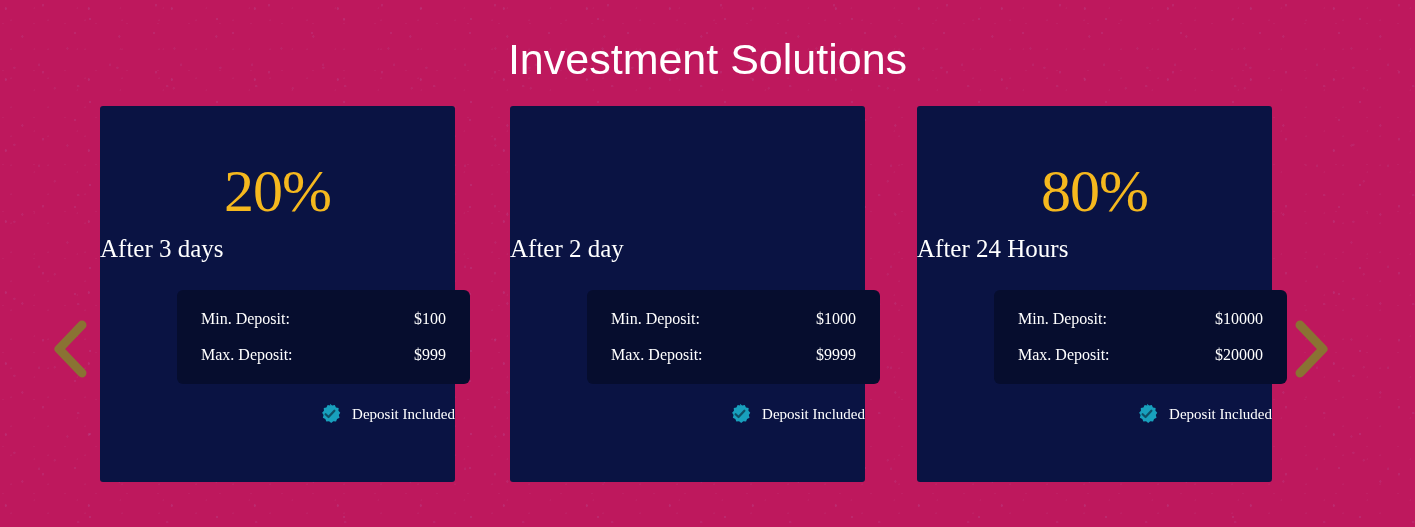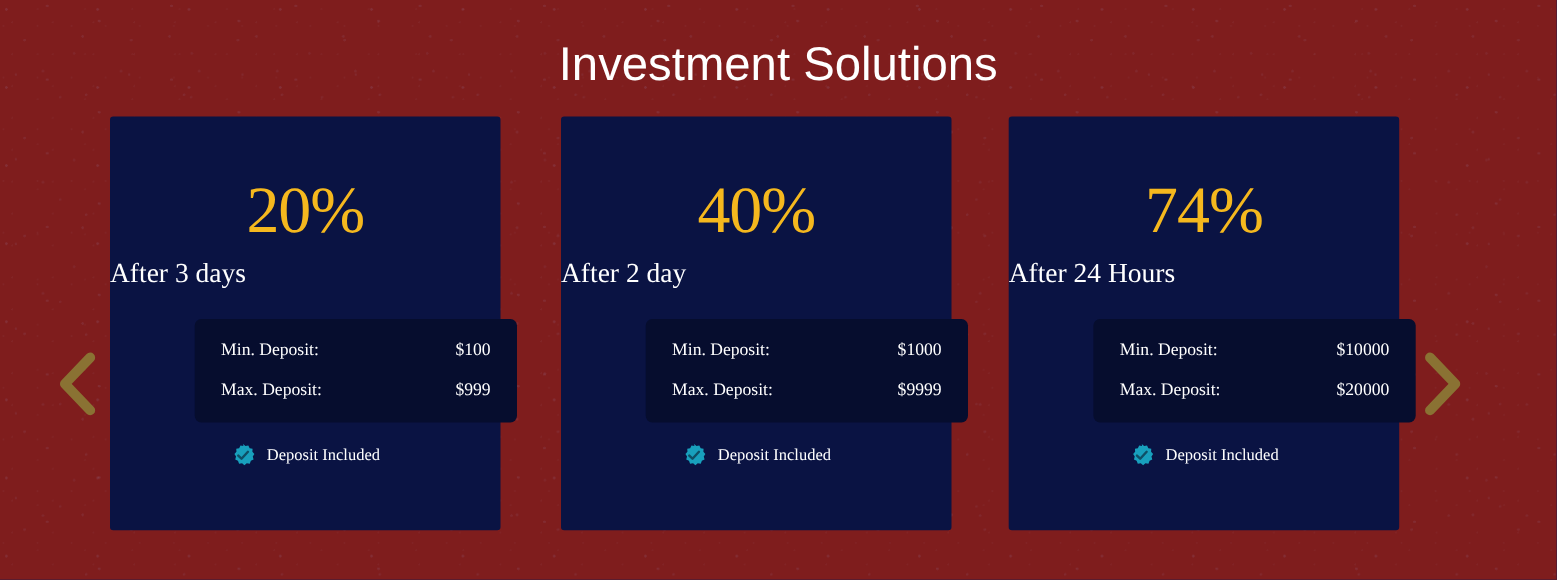--- a/index.html
+++ b/index.html
@@ -13,21 +13,21 @@
     background-color: #131f54;
     font-family: "Liberation Sans", sans-serif;
     -webkit-font-smoothing: antialiased;
   }
 
   
   #page {
     position: relative;
     width: 1415px;
     height: 527px;
-    background-color: #7f1d1d;
+    background-color: #be185d;
     overflow: hidden;
   }
 
   
   #bg-texture {
     position: absolute;
     inset: 0;
     pointer-events: none;
     opacity: 0.5;
     background-image:
@@ -159,21 +159,21 @@
   .deposit-row:last-child { margin-bottom: 0; }
   .deposit-label { font-weight: 400; }
   .deposit-value { font-weight: 400; }
 
   .included {
     position: absolute;
     top: 297px;
     left: 0;
     width: 100%;
     display: flex;
-    justify-content: center;
+    justify-content: flex-end;
     align-items: center;
     gap: 11px;
   }
   .included-badge {
     width: 22px;
     height: 22px;
     flex: 0 0 22px;
     display: block;
   }
   .included-label {
@@ -228,21 +228,20 @@
           <svg class="included-badge" viewBox="0 0 24 24" xmlns="http://www.w3.org/2000/svg">
             <path fill="#18a0bd" d="M12 0.8l2.3 1.9 2.9-0.6 1.3 2.7 2.9 0.7-0.2 3 2 2.2-1.6 2.5 0.8 2.9-2.7 1.3-1.1 2.8-3-0.3-2.3 1.9-2.3-1.9-3 0.3-1.1-2.8-2.7-1.3 0.8-2.9-1.6-2.5 2-2.2-0.2-3 2.9-0.7 1.3-2.7 2.9 0.6z"></path>
             <polyline points="7.2,12.2 10.4,15.3 16.8,8.4" fill="none" stroke="#0e4f66" stroke-width="2.4" stroke-linecap="round" stroke-linejoin="round"></polyline>
           </svg>
         </span>
         <span class="included-label">Deposit Included</span>
       </div>
     </div>
 
     <div class="card" id="card-1">
-      <div class="card-percent">40%</div>
       <div class="card-term">After 2 day</div>
       <div class="deposit-box">
         <div class="deposit-row">
           <span class="deposit-label">Min. Deposit:</span>
           <span class="deposit-value">$1000</span>
         </div>
         <div class="deposit-row">
           <span class="deposit-label">Max. Deposit:</span>
           <span class="deposit-value">$9999</span>
         </div>
@@ -252,21 +251,21 @@
           <svg class="included-badge" viewBox="0 0 24 24" xmlns="http://www.w3.org/2000/svg">
             <path fill="#18a0bd" d="M12 0.8l2.3 1.9 2.9-0.6 1.3 2.7 2.9 0.7-0.2 3 2 2.2-1.6 2.5 0.8 2.9-2.7 1.3-1.1 2.8-3-0.3-2.3 1.9-2.3-1.9-3 0.3-1.1-2.8-2.7-1.3 0.8-2.9-1.6-2.5 2-2.2-0.2-3 2.9-0.7 1.3-2.7 2.9 0.6z"></path>
             <polyline points="7.2,12.2 10.4,15.3 16.8,8.4" fill="none" stroke="#0e4f66" stroke-width="2.4" stroke-linecap="round" stroke-linejoin="round"></polyline>
           </svg>
         </span>
         <span class="included-label">Deposit Included</span>
       </div>
     </div>
 
     <div class="card" id="card-2">
-      <div class="card-percent">74%</div>
+      <div class="card-percent">80%</div>
       <div class="card-term">After 24 Hours</div>
       <div class="deposit-box">
         <div class="deposit-row">
           <span class="deposit-label">Min. Deposit:</span>
           <span class="deposit-value">$10000</span>
         </div>
         <div class="deposit-row">
           <span class="deposit-label">Max. Deposit:</span>
           <span class="deposit-value">$20000</span>
         </div>

